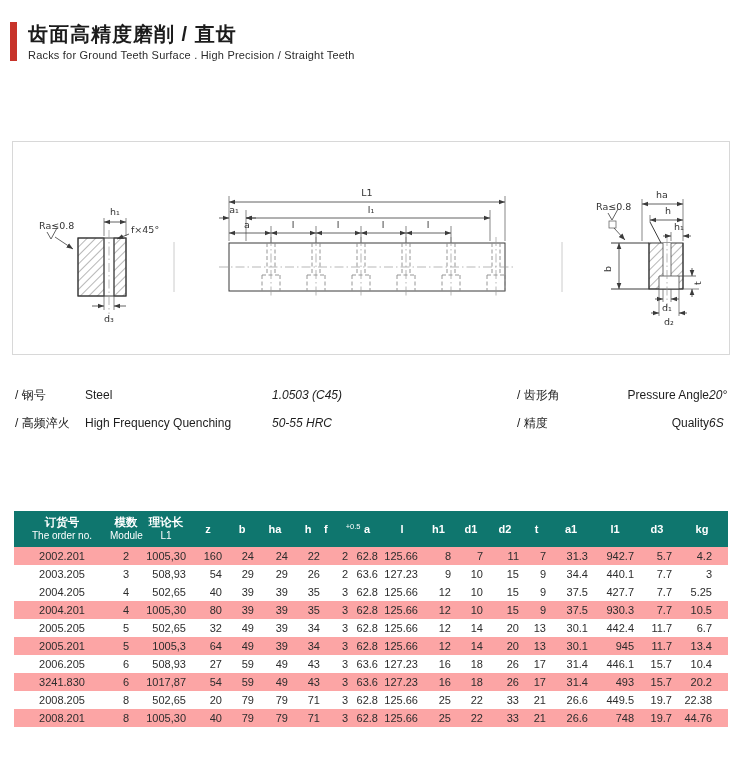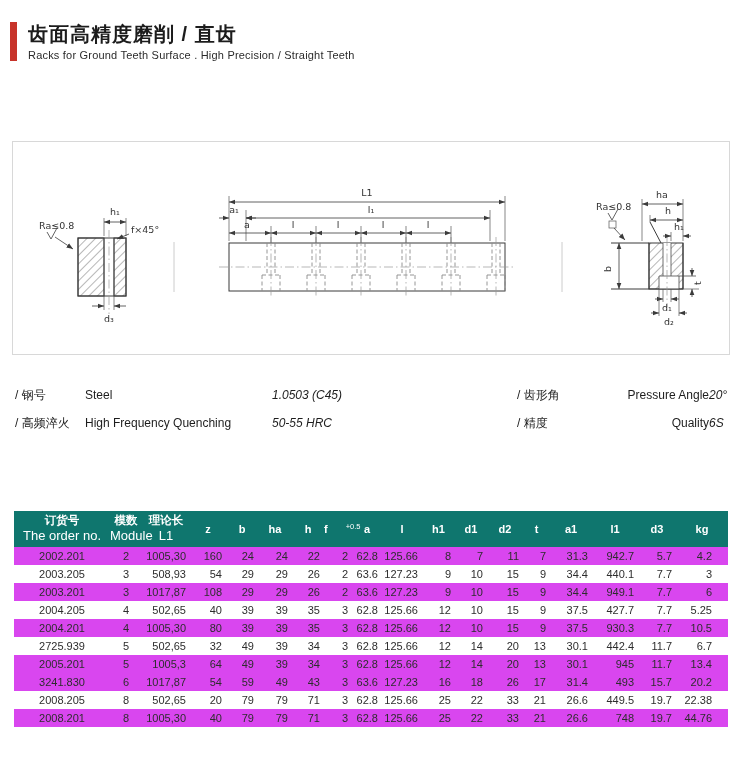--- a/index.html
+++ b/index.html
@@ -30,27 +30,27 @@
   .spec-row{display:flex;height:28px;align-items:center;font-size:12px;color:#1d1d1d;}
   .spec-col.left .s-zh{width:70px;}
   .spec-col.left .s-en{width:187px;}
   .spec-col.right .s-zh{width:71px;}
   .spec-col.right .s-en{width:121px;text-align:right;}
   .s-val{white-space:nowrap;font-style:italic;}
   
   table.rack-table{margin:74px 14px 0;border-collapse:collapse;table-layout:fixed;width:714px;}
   table.rack-table thead th{background:#0f766e;color:#fff;height:36px;padding:0;vertical-align:middle;text-align:center;font-weight:bold;font-size:11px;line-height:1.15;}
   table.rack-table thead th .zh{font-size:11.5px;font-weight:bold;}
-  table.rack-table thead th .en{font-size:13px;font-weight:normal;margin-top:1px;}
+  table.rack-table thead th .en{font-size:10px;font-weight:normal;margin-top:1px;}
   table.rack-table thead th .sup{font-size:7.5px;position:relative;top:-4px;margin-left:18px;font-weight:normal;}
   table.rack-table tbody td{height:18px;font-size:11px;color:#2d2d2d;padding:0;white-space:nowrap;}
   table.rack-table tbody td.c-center{text-align:center;}
   table.rack-table tbody td.c-right{text-align:right;padding-right:4px;}
   table.rack-table tbody td.c-last{padding-right:16px;}
-  table.rack-table tbody tr.alt{background:#d946ef;}
+  table.rack-table tbody tr.alt{background:#fca5a5;}
 </style>
 </head>
 <body>
 
 <div class="doc-header">
   <div class="accent-bar"></div>
   <div class="titles">
     <div class="zh-title">齿面高精度磨削 / 直齿</div>
     <div class="en-title">Racks for Ground Teeth Surface . High Precision / Straight Teeth</div>
   </div>
@@ -317,40 +317,20 @@
         <td class="c-right">127.23</td>
         <td class="c-right">9</td>
         <td class="c-right">10</td>
         <td class="c-right">15</td>
         <td class="c-right">9</td>
         <td class="c-right">34.4</td>
         <td class="c-right">440.1</td>
         <td class="c-right">7.7</td>
         <td class="c-right c-last">3</td>
       </tr>
-      <tr class="alt">
-        <td class="c-center">2003.201</td>
-        <td class="c-center">3</td>
-        <td class="c-right">1017,87</td>
-        <td class="c-right">108</td>
-        <td class="c-right">29</td>
-        <td class="c-right">29</td>
-        <td class="c-right">26</td>
-        <td class="c-right">2</td>
-        <td class="c-right">63.6</td>
-        <td class="c-right">127.23</td>
-        <td class="c-right">9</td>
-        <td class="c-right">10</td>
-        <td class="c-right">15</td>
-        <td class="c-right">9</td>
-        <td class="c-right">34.4</td>
-        <td class="c-right">949.1</td>
-        <td class="c-right">7.7</td>
-        <td class="c-right c-last">6</td>
-      </tr>
       <tr>
         <td class="c-center">2004.205</td>
         <td class="c-center">4</td>
         <td class="c-right">502,65</td>
         <td class="c-right">40</td>
         <td class="c-right">39</td>
         <td class="c-right">39</td>
         <td class="c-right">35</td>
         <td class="c-right">3</td>
         <td class="c-right">62.8</td>
@@ -378,21 +358,21 @@
         <td class="c-right">12</td>
         <td class="c-right">10</td>
         <td class="c-right">15</td>
         <td class="c-right">9</td>
         <td class="c-right">37.5</td>
         <td class="c-right">930.3</td>
         <td class="c-right">7.7</td>
         <td class="c-right c-last">10.5</td>
       </tr>
       <tr>
-        <td class="c-center">2725.939</td>
+        <td class="c-center">2005.205</td>
         <td class="c-center">5</td>
         <td class="c-right">502,65</td>
         <td class="c-right">32</td>
         <td class="c-right">49</td>
         <td class="c-right">39</td>
         <td class="c-right">34</td>
         <td class="c-right">3</td>
         <td class="c-right">62.8</td>
         <td class="c-right">125.66</td>
         <td class="c-right">12</td>
@@ -416,20 +396,40 @@
         <td class="c-right">62.8</td>
         <td class="c-right">125.66</td>
         <td class="c-right">12</td>
         <td class="c-right">14</td>
         <td class="c-right">20</td>
         <td class="c-right">13</td>
         <td class="c-right">30.1</td>
         <td class="c-right">945</td>
         <td class="c-right">11.7</td>
         <td class="c-right c-last">13.4</td>
+      </tr>
+      <tr>
+        <td class="c-center">2006.205</td>
+        <td class="c-center">6</td>
+        <td class="c-right">508,93</td>
+        <td class="c-right">27</td>
+        <td class="c-right">59</td>
+        <td class="c-right">49</td>
+        <td class="c-right">43</td>
+        <td class="c-right">3</td>
+        <td class="c-right">63.6</td>
+        <td class="c-right">127.23</td>
+        <td class="c-right">16</td>
+        <td class="c-right">18</td>
+        <td class="c-right">26</td>
+        <td class="c-right">17</td>
+        <td class="c-right">31.4</td>
+        <td class="c-right">446.1</td>
+        <td class="c-right">15.7</td>
+        <td class="c-right c-last">10.4</td>
       </tr>
       <tr class="alt">
         <td class="c-center">3241.830</td>
         <td class="c-center">6</td>
         <td class="c-right">1017,87</td>
         <td class="c-right">54</td>
         <td class="c-right">59</td>
         <td class="c-right">49</td>
         <td class="c-right">43</td>
         <td class="c-right">3</td>

